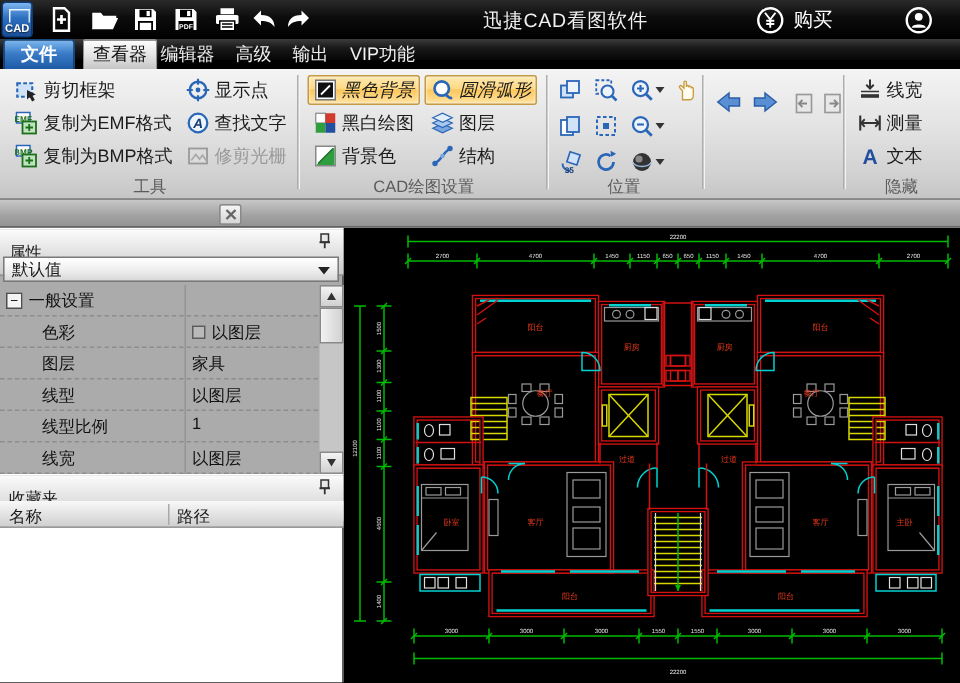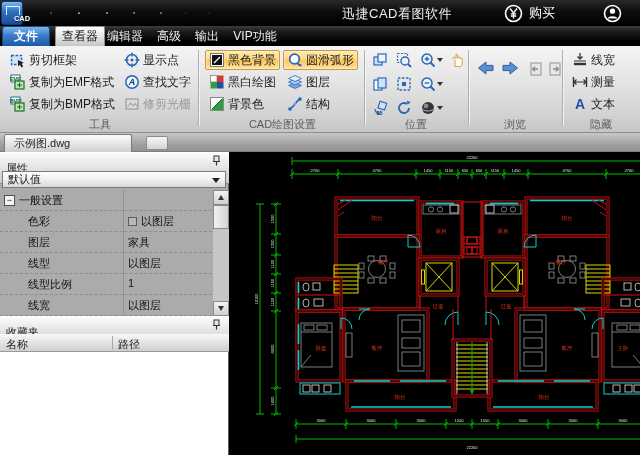--- a/index.html
+++ b/index.html
@@ -1,18 +1,18 @@
 <!DOCTYPE html>
 <html><head>
 <meta charset="utf-8">
 <style>
   * { margin:0; padding:0; box-sizing:border-box; }
   html,body { width:640px; height:455px; overflow:hidden; }
   body { font-family:"Liberation Sans", sans-serif; position:relative; background:#000; }
-  .abs { position:absolute;padding-left:20px; }
+  .abs { position:absolute; }
 
   
   #titlebar { left:0; top:0; width:640px; height:26px;
     background:linear-gradient(#2a2a2a,#0c0c0c 45%,#000); }
   #logo { left:1px; top:1px; width:21px; height:24px; border-radius:3px;
     background:linear-gradient(#7db7ef,#2d6fc0 45%,#1a4f9c);
     border:1px solid #0f3b77; color:#fff; font-size:7.5px; font-weight:bold;
     display:flex; align-items:flex-end; justify-content:center; line-height:8px; padding-bottom:1px;
     text-shadow:0 1px 1px #123; }
   #logo::before { content:""; position:absolute; left:4px; top:4px; width:12px; height:8px;
@@ -41,21 +41,21 @@
   
   #ribbon { left:0; top:46px; width:640px; height:87px;
     background:linear-gradient(#f4f4f4,#e3e3e3 45%,#d2d2d2 80%,#c6c6c6);
     border-bottom:1px solid #8e8e8e; }
   .rsep { position:absolute; top:4px; height:76px; width:2px;
     border-left:1px solid #aeaeae; border-right:1px solid #f4f4f4; }
   .rlabel { position:absolute; top:71px; font-size:11px; color:#5b5b5b; text-align:center; }
   .rbtn { position:absolute; height:20px; display:flex; align-items:center; gap:3px;
     font-size:12px; color:#1c1c1c; padding:1px 3px; border-radius:2px; border:1px solid transparent; }
   .rbtn.active { background:linear-gradient(#ffe9b0,#ffd984 45%,#fbc75c 50%,#ffe2a0);
-    border:1px solid #c49a45; box-shadow:inset 0 0 2px #fff; }
+    border:1px solid #c49a45; box-shadow:inset 0 0 2px #fff;font-style:italic; }
   .rbtn.disabled { color:#9a9a9a; }
   .ricon { width:16px; height:16px; flex:none; }
   .pbtn { position:absolute; width:20px; height:20px; display:flex; align-items:center; justify-content:center; }
   .dd { position:absolute; width:0; height:0; border-left:3px solid transparent;
     border-right:3px solid transparent; border-top:4px solid #333; }
 
   
   #doctabbar { left:0; top:133px; width:640px; height:19px;
     background:linear-gradient(#c8c8c8,#a2a2a2 60%,#939393);
     border-bottom:1px solid #7e7e7e; }
@@ -385,21 +385,20 @@
       <rect x="3" y="2" width="10" height="12" fill="#e8e8e8" stroke="#999" stroke-width="1.1"></rect>
       <path d="M10 8 H5 M7 5.6 L4.6 8 7 10.4" fill="none" stroke="#888" stroke-width="1.3"></path>
     </svg>
   </div>
   <div class="pbtn" style="left:545px; top:13px">
     <svg width="16" height="16" viewBox="0 0 16 16">
       <rect x="3" y="2" width="10" height="12" fill="#e8e8e8" stroke="#999" stroke-width="1.1"></rect>
       <path d="M6 8 h5 M9 5.6 L11.4 8 9 10.4" fill="none" stroke="#888" stroke-width="1.3"></path>
     </svg>
   </div>
-  <div class="rlabel" style="left:470px; width:90px">浏览</div>
 
   <div class="rbtn" style="left:568px; top:4px">
     <svg class="ricon" viewBox="0 0 16 16">
       <path d="M8 1 v6 M5.5 4.5 L8 7 l2.5-2.5" fill="none" stroke="#333" stroke-width="1.3"></path>
       <path d="M2 9 h12" stroke="#333" stroke-width="1"></path>
       <path d="M2 12 h12" stroke="#333" stroke-width="2.4"></path>
     </svg>
     <span>线宽</span>
   </div>
   <div class="rbtn" style="left:568px; top:26px">
@@ -412,21 +411,20 @@
   <div class="rbtn" style="left:568px; top:48px">
     <svg class="ricon" viewBox="0 0 16 16">
       <text x="8" y="13" font-size="14" fill="#234fa0" font-weight="bold" text-anchor="middle">A</text>
     </svg>
     <span>文本</span>
   </div>
   <div class="rlabel" style="left:566px; width:70px">隐藏</div>
 </div>
 
 <div id="doctabbar" class="abs">
-  <div id="doctab" class="abs">示例图.dwg</div>
   <div id="doctab-close" class="abs">
     <svg width="8" height="8" viewBox="0 0 8 8">
       <path d="M1 1 L7 7 M7 1 L1 7" stroke="#666" stroke-width="1.6"></path>
     </svg>
   </div>
 </div>
 
 <div id="leftpanel" class="abs">
   <div class="phead" style="top:0">
     <span>属性</span>

